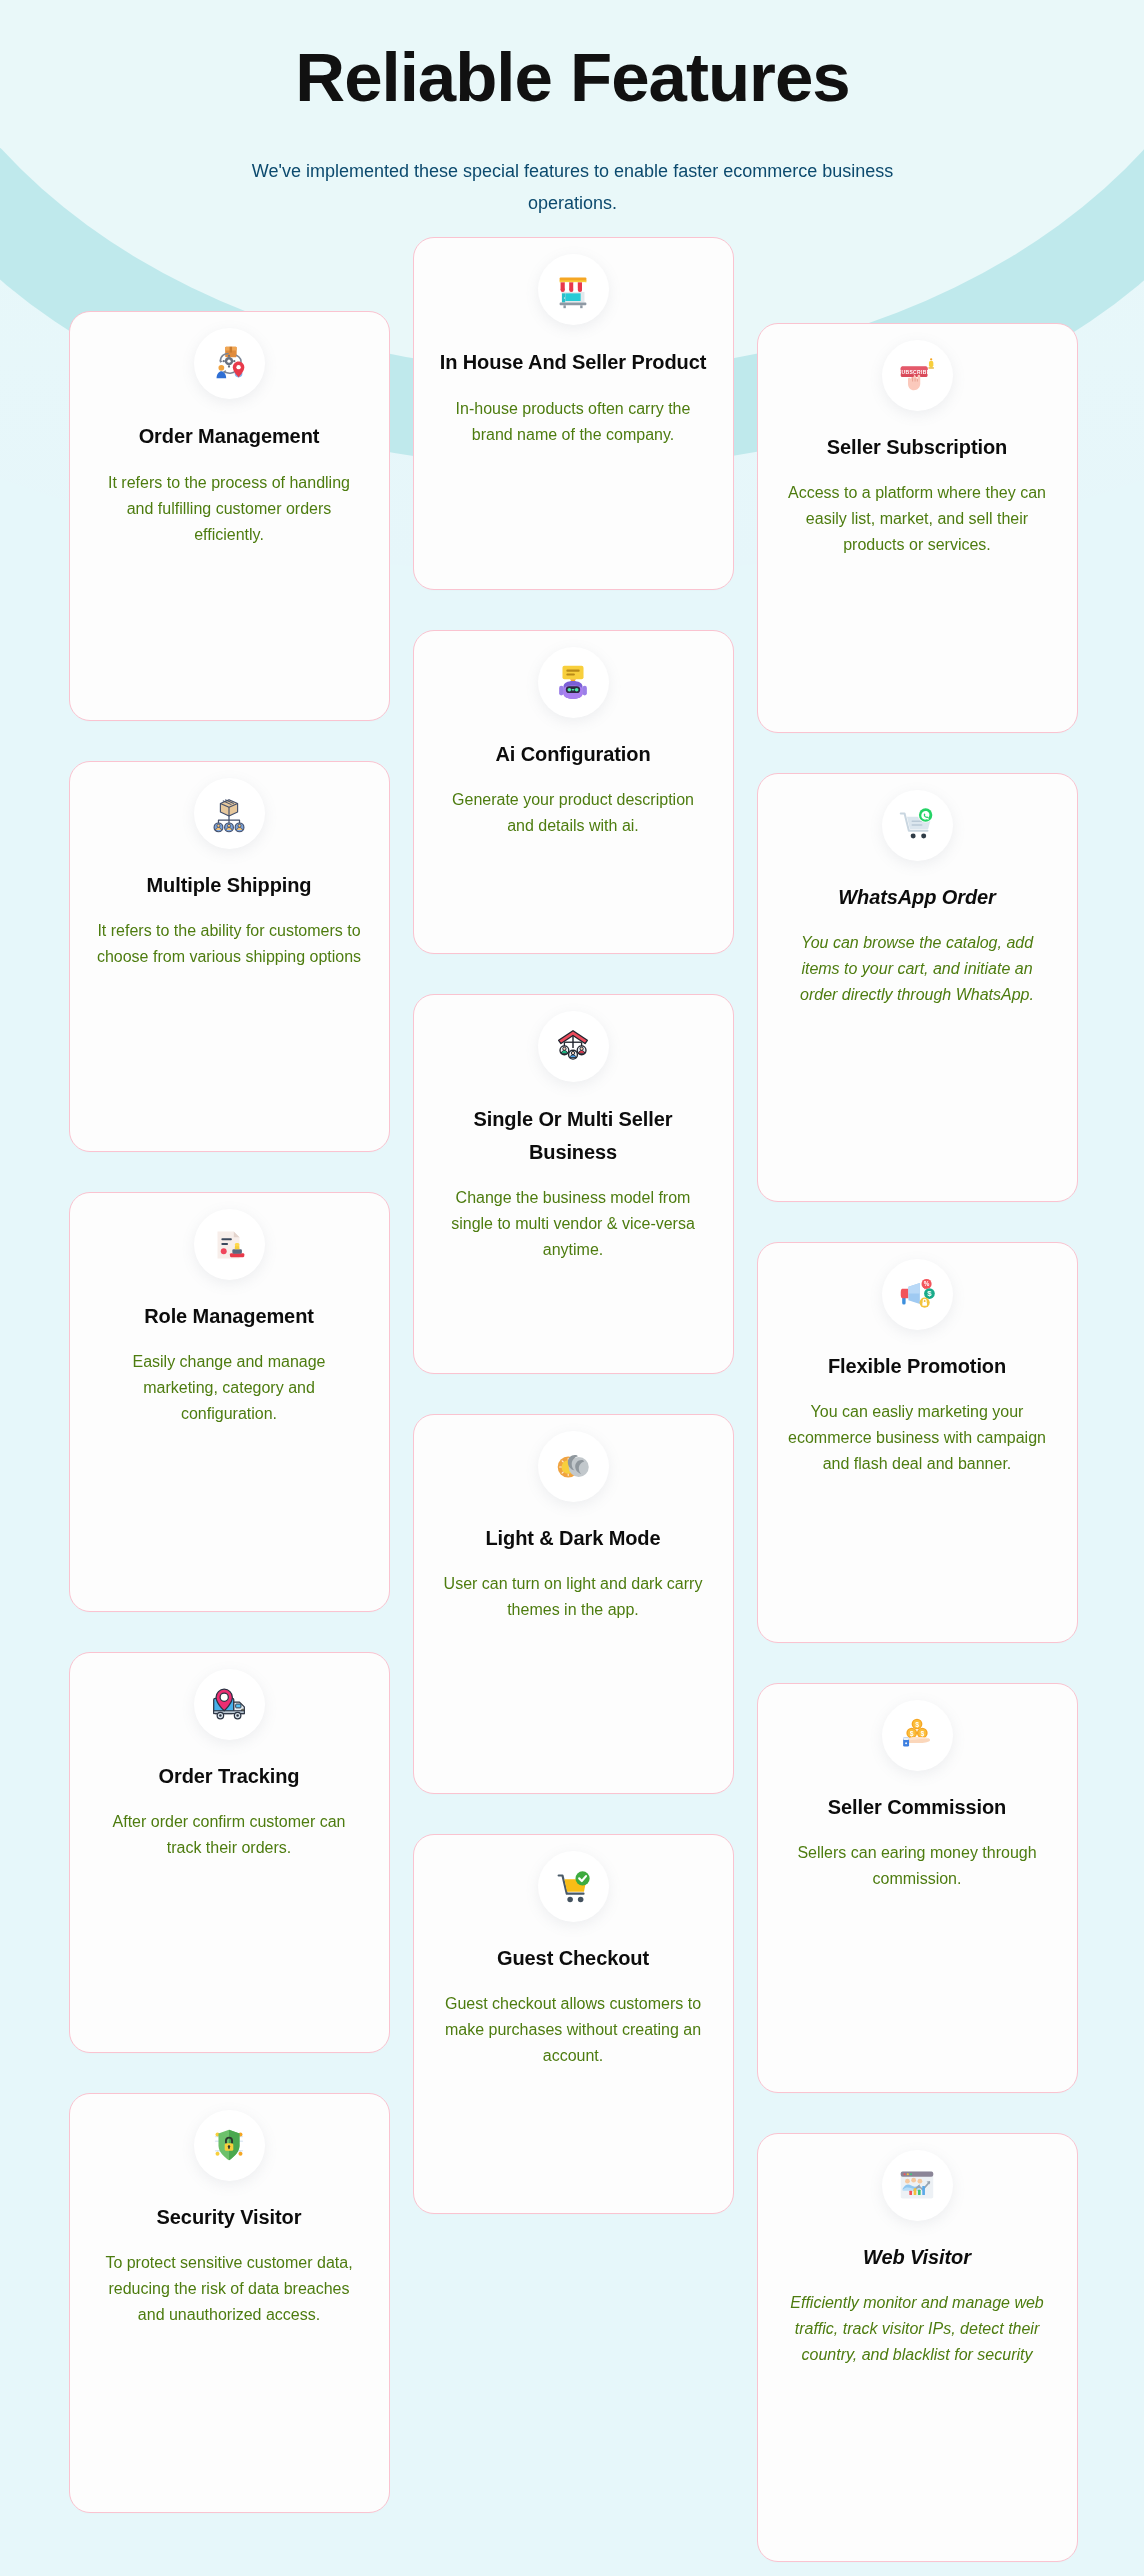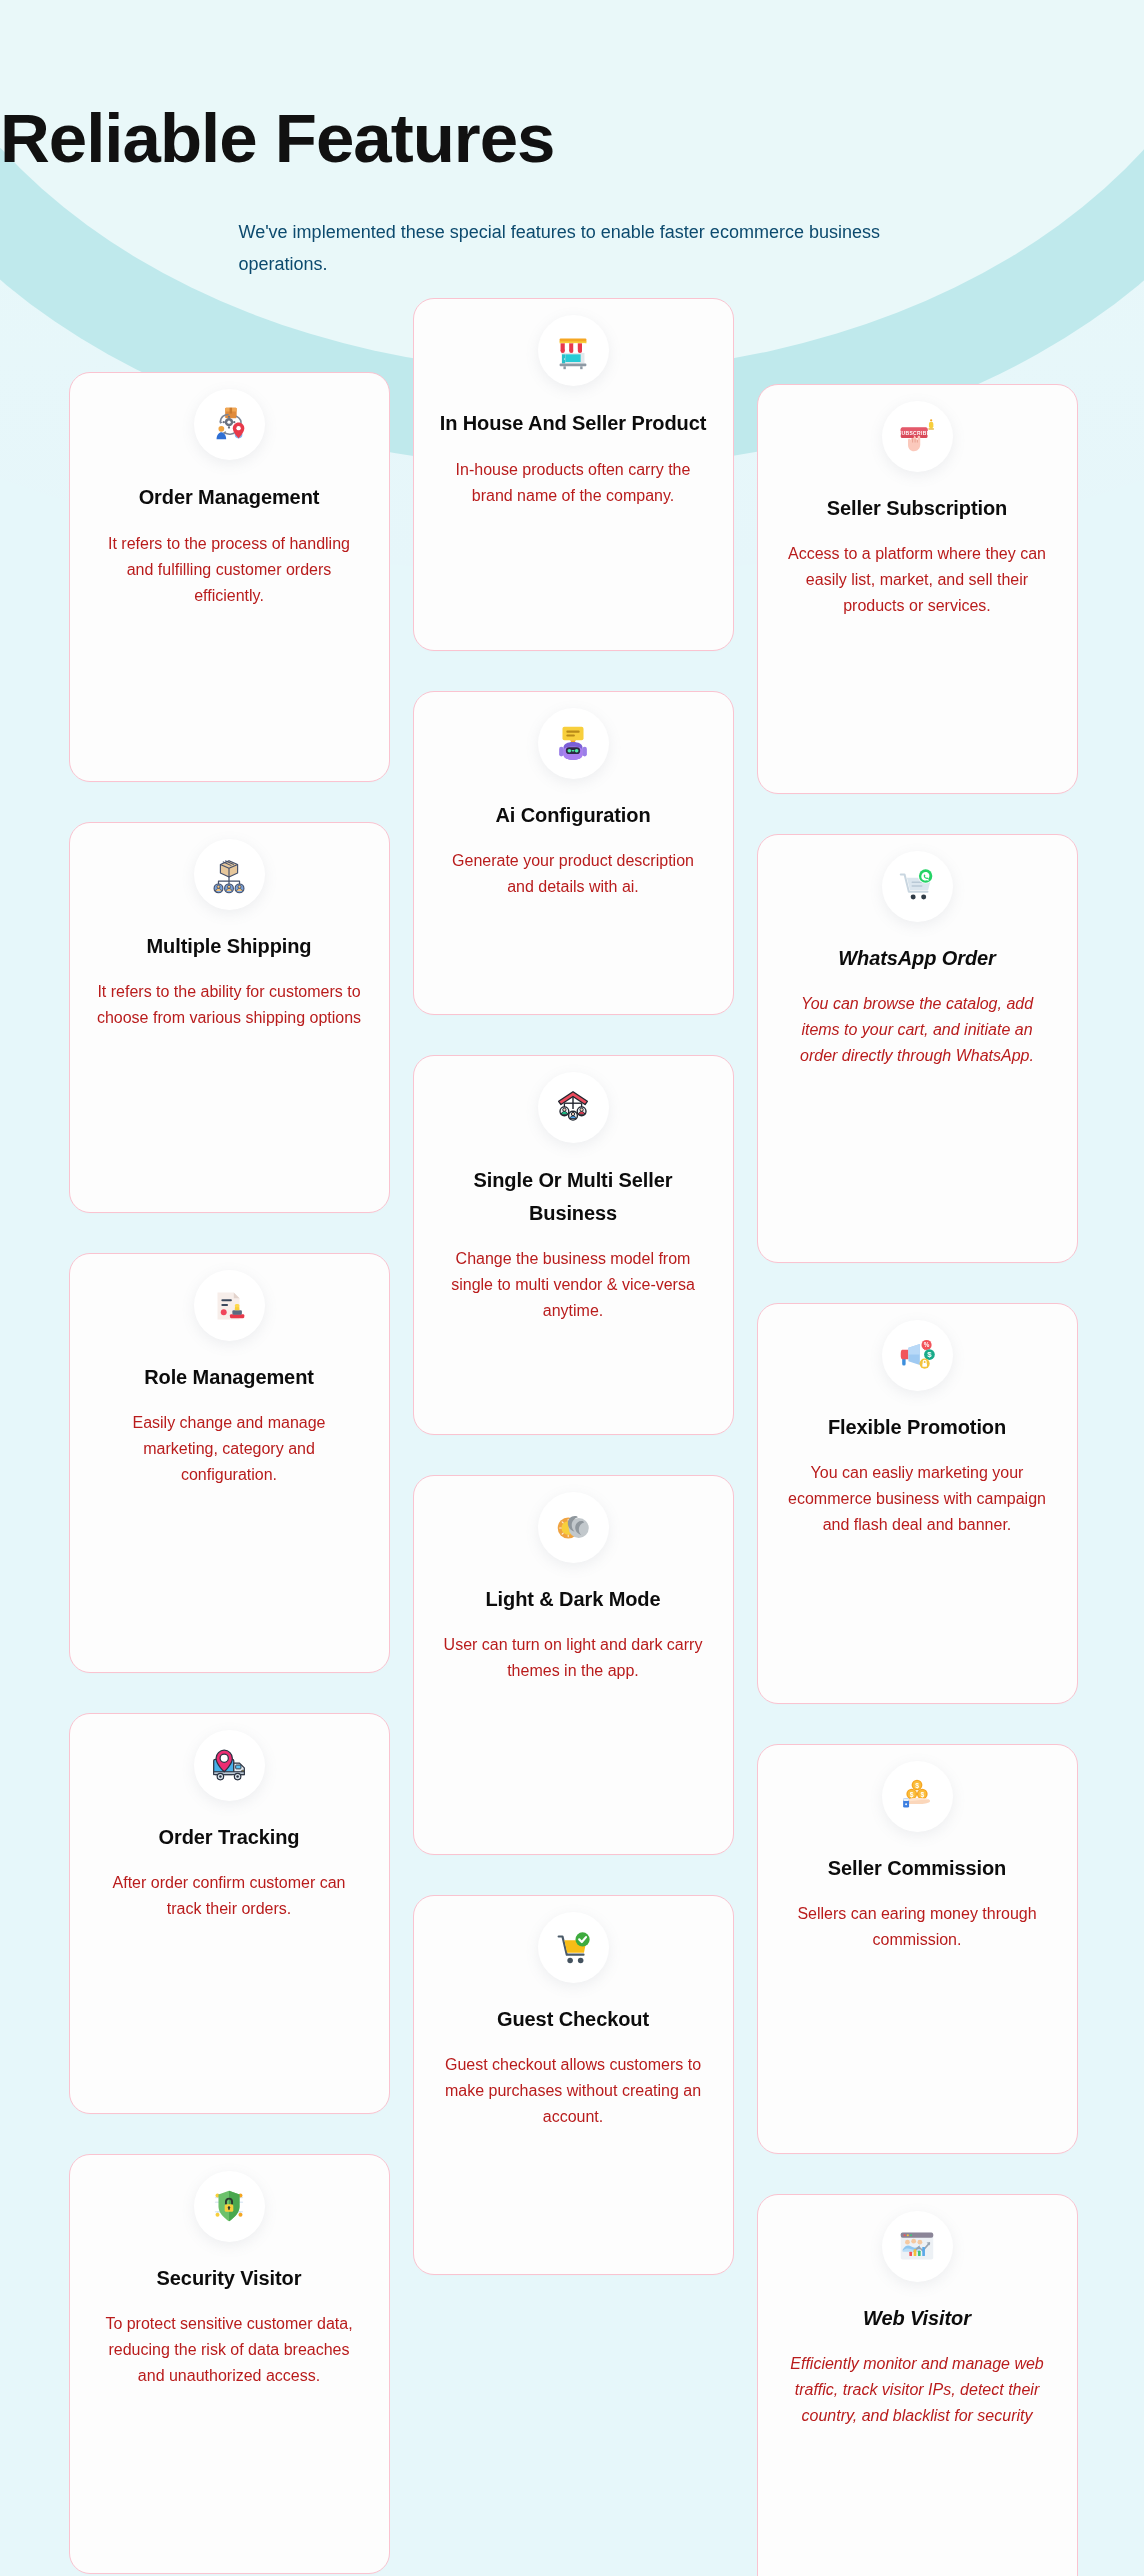--- a/index.html
+++ b/index.html
@@ -26,21 +26,21 @@
   }
   .arc-wash {
     position:absolute; left:-30%; top:-286px;
     width:160%; height:859px;
     border-radius:50% / 50%;
     background:linear-gradient(180deg,#eafaf9 0%,#e6f6fa 100%);
   }
   #page { position:relative; z-index:2; width:1145px; }
 
   
-  #header { padding-top:103px; text-align:left; }
+  #header { padding-top:42px; text-align:center; }
   #page-title {
     font-size:69px; font-weight:700; letter-spacing:-1px;
     color:#111; line-height:1.05;
   }
   #page-subtitle {
     margin:42px auto 0; width:668px;
     font-size:18px; line-height:1.75; color:#0c4a6e; font-weight:400;
   }
 
   
@@ -84,21 +84,21 @@
     flex:none;
   }
   .icon-badge svg { display:block; }
 
   .card-title {
     font-size:20px; font-weight:700; color:#0c0c0c;
     line-height:1.55; margin-bottom:17px; letter-spacing:-0.1px;
   }
   .card-title.two-line { line-height:1.62; }
   .card-desc {
-    font-size:16px; line-height:1.62; color:#b91c1c; font-weight:400;
+    font-size:16px; line-height:1.62; color:#4d7c0f; font-weight:400;
   }
 </style>
 </head>
 <body>
 
 <div id="bg-layer">
   <div class="arc-wash"></div>
   <div class="arc-top"></div>
   <div class="arc-top2"></div>
 </div>

